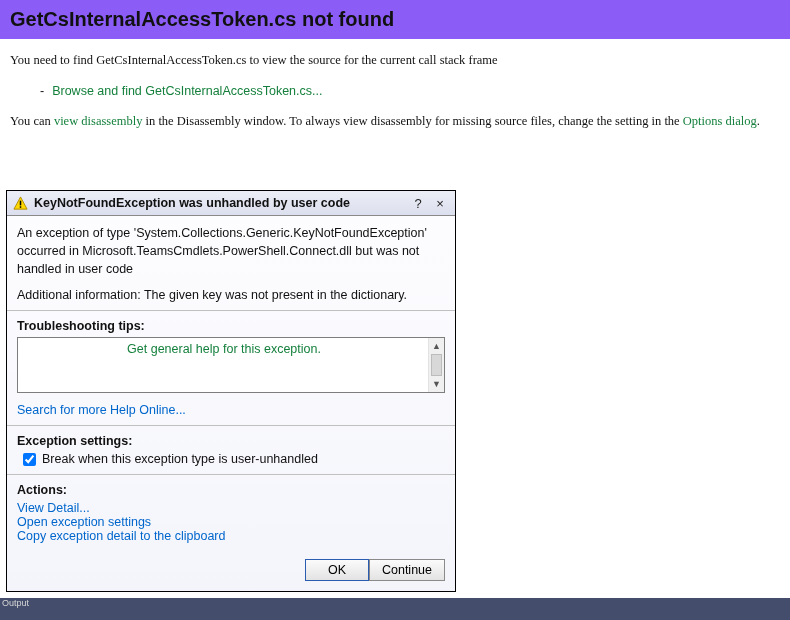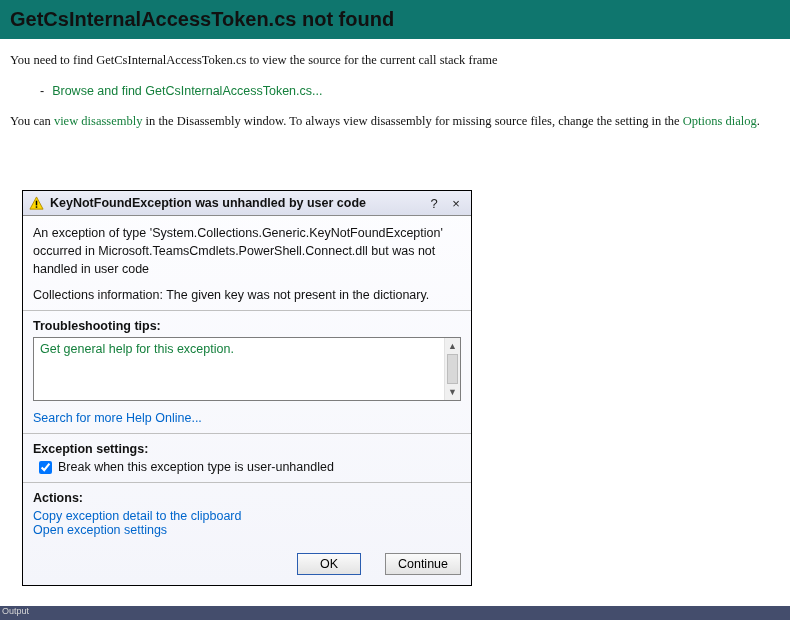--- a/index.html
+++ b/index.html
@@ -8,21 +8,21 @@
     font-family: "Segoe UI", Tahoma, Arial, sans-serif;
     font-size: 12.5px;
     color: #111;
     background: #fff;
     width: 790px;
     height: 620px;
     overflow: hidden;
     position: relative;
   }
   .page-header {
-    background: #0f766e;
+    background: #8b5cf6;
     padding: 8px 26px 8px 10px;
   }
   .page-header h1 {
     margin: 0;
     font-size: 20px;
     font-weight: 600;
   }
   .page-body {
     padding: 12px 10px 0 10px;
   }
@@ -30,21 +30,21 @@
   .bold { font-weight: 600; }
   .link { color: #15803d; cursor: pointer; text-decoration: none; }
   .bullet-row {
     display: flex;
     margin: 4px 0 14px 30px;
     align-items: baseline;
   }
   .bullet-dash { margin-right: 8px; }
   .dialog {
     position: absolute;
-    left: 22px;
+    left: 6px;
     top: 190px;
     width: 450px;
     border: 1px solid #000;
     background: linear-gradient(to bottom, #fdfdff 0%, #f4f5fb 100%);
     font-size: 12.5px;
     box-shadow: none;
   }
   .dialog-titlebar {
     display: flex;
     align-items: center;
@@ -75,23 +75,24 @@
     padding: 8px 10px;
   }
   .dialog-section.border-b { border-bottom: 1px solid #c0c0c0; }
   .sec-head { font-weight: 700; margin-bottom: 4px; }
   .tips-box-wrap {
     position: relative;
   }
   .tips-box {
     border: 1px solid #7d7d7d;
     background: #fff;
-    height: 64px;
+    height: 56px;
     padding: 4px 20px 4px 6px;
     overflow: hidden;
+    text-align: center;
   }
   .scroll-track {
     position: absolute;
     right: 1px; top: 1px; bottom: 1px;
     width: 16px;
     background: #f0f0f0;
     display: flex; flex-direction: column;
     border-left: 1px solid #e2e2e2;
   }
   .scroll-arrow {
@@ -113,41 +114,41 @@
   }
   .chk-row input { margin: 0 6px 0 6px; }
   .action-link {
     color: #0066cc;
     cursor: pointer;
     margin: 0 0;
   }
   .dialog-buttons {
     display: flex;
     justify-content: flex-end;
-    gap: 24px;
+    gap: 0;
     padding: 8px 10px 10px 10px;
   }
   .dlg-btn {
     min-width: 64px;
     height: 22px;
     border: 1px solid #8a8a8a;
     background: linear-gradient(to bottom, #fbfbfb, #e3e3e3);
     font-family: inherit;
     font-size: 12.5px;
     cursor: pointer;
     padding: 0 12px;
   }
   .dlg-btn.primary {
     border: 1.5px solid #2a5db0;
   }
   .bottom-strip {
     position: absolute;
     left: 0; right: 0;
     bottom: 0;
-    height: 14px;
+    height: 22px;
     background: #444d6c;
     color: #d6d6d6;
     font-size: 9px;
     padding-left: 2px;
     line-height: 10px;
     overflow: hidden;
   }
 </style>
 </head>
 <body>
@@ -175,21 +176,21 @@
       <rect x="7.2" y="11" width="1.6" height="1.6" fill="#000"></rect>
     </svg>
     <span class="dialog-title">KeyNotFoundException was unhandled by user code</span>
     <span class="tb-btn">?</span>
     <span class="tb-btn">×</span>
   </div>
 
   <div class="dialog-section border-b">
     <div style="line-height:1.45;">An exception of type 'System.Collections.Generic.KeyNotFoundException' occurred in Microsoft.TeamsCmdlets.PowerShell.Connect.dll but was not handled in user code</div>
     <div style="margin-top:10px;">
-      <span>Collections information:</span>
+      <span>Additional information:</span>
       <span>The given key was not present in the dictionary.</span>
     </div>
   </div>
 
   <div class="dialog-section border-b">
     <div class="sec-head">Troubleshooting tips:</div>
     <div class="tips-box-wrap">
       <div class="tips-box">
         <span class="link">Get general help for this exception.</span>
       </div>
@@ -205,22 +206,23 @@
   <div class="dialog-section border-b">
     <div class="sec-head">Exception settings:</div>
     <label class="chk-row">
       <input type="checkbox" checked="" style="">
       <span>Break when this exception type is user-unhandled</span>
     </label>
   </div>
 
   <div class="dialog-section">
     <div class="sec-head">Actions:</div>
+    <div class="action-link">View Detail...</div>
+    <div class="action-link">Open exception settings</div>
     <div class="action-link">Copy exception detail to the clipboard</div>
-    <div class="action-link">Open exception settings</div>
   </div>
 
   <div class="dialog-buttons">
     <button class="dlg-btn primary">OK</button>
     <button class="dlg-btn">Continue</button>
   </div>
 </div>
 
 <div class="bottom-strip">
   <span>Output</span>

